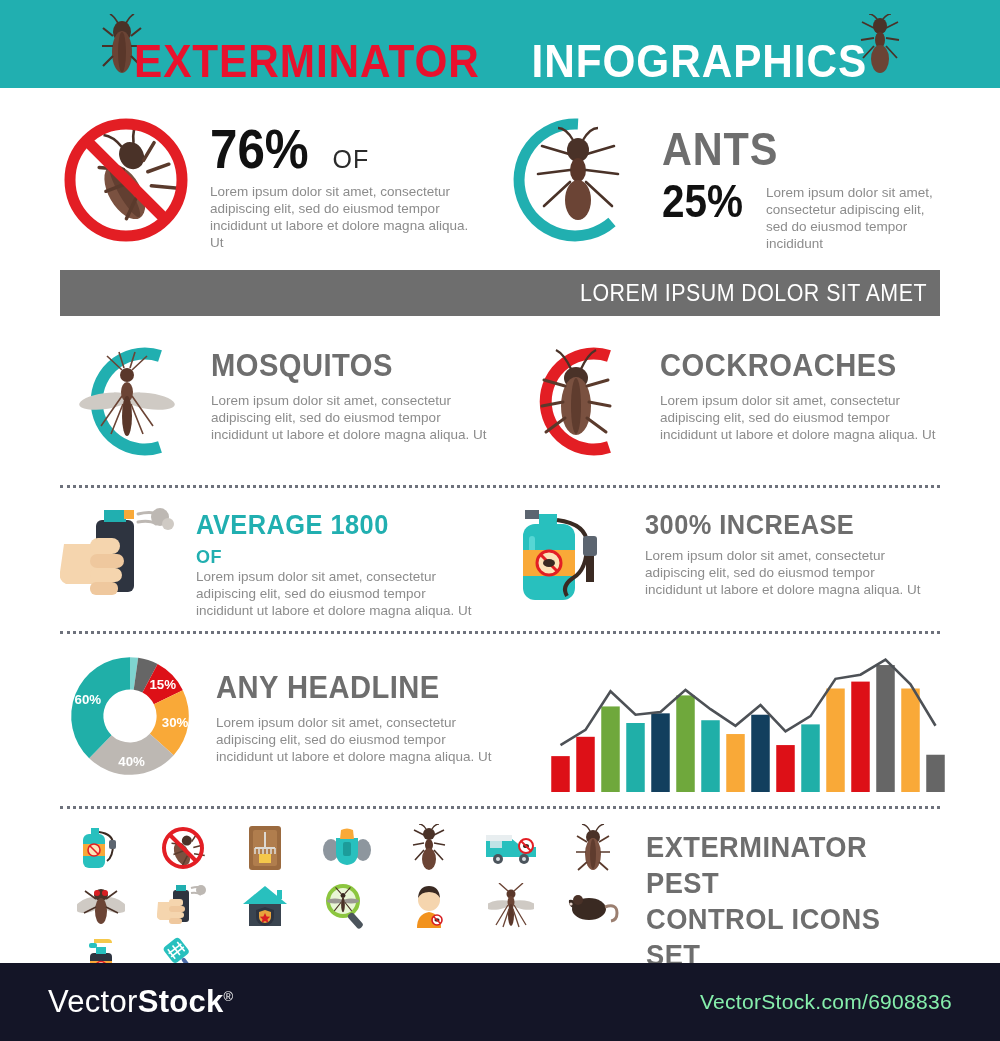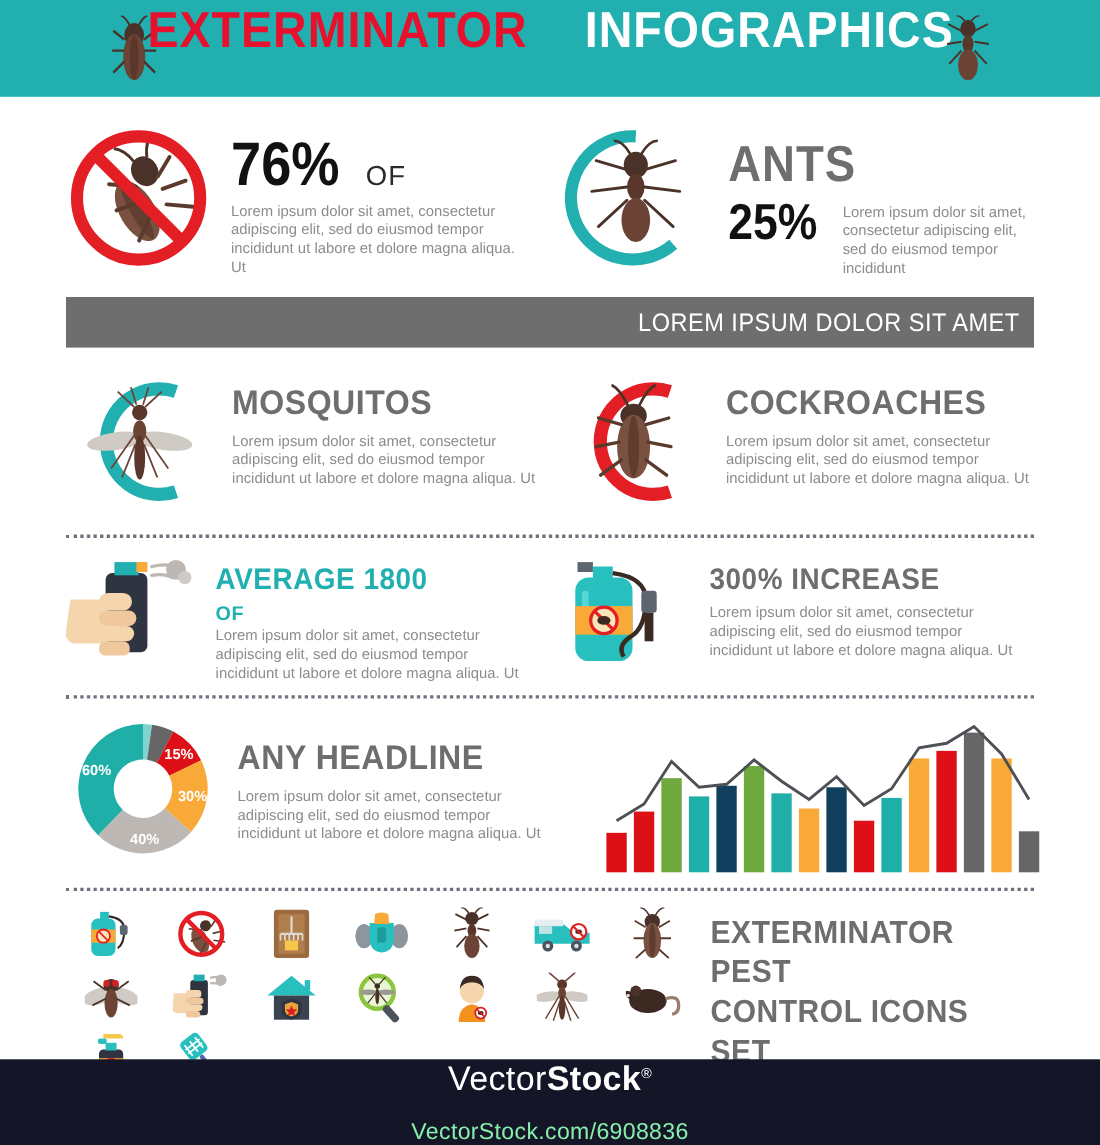--- a/index.html
+++ b/index.html
@@ -9,21 +9,21 @@
     font-family: "Liberation Sans", sans-serif;
     overflow: hidden;
     position: relative;
   }
 
   
   .header {
     height: 88px;
     background: #21AFB0;
     display: flex;
-    align-items: flex-start;
+    align-items: flex-end;
     justify-content: center;
     position: relative;
   }
   .header-title { display: flex; align-items: baseline; gap: 22px; }
   .title-red {
     color: #E8112D;
     font-size: 46px;
     font-weight: bold;
     letter-spacing: 1px;
     font-family: "Liberation Sans Narrow", "Liberation Sans", sans-serif;
@@ -134,21 +134,21 @@
     font-family: "Liberation Sans Narrow", "Liberation Sans", sans-serif;
     font-weight: bold; color: #6E6E6E; font-size: 29px; line-height: 36px;
     letter-spacing: .5px; margin-left: 12px; transform: scaleX(0.94);
     transform-origin: left center;
   }
 
   
   .footer {
     position: absolute; left: 0; bottom: 0; width: 1000px; height: 78px;
     background: #141527; display: flex; align-items: center;
-    justify-content: space-between; padding: 0 48px; flex-direction: column;
+    justify-content: space-between; padding: 0 48px;
   }
   .vs-logo { color: #ffffff; font-size: 31px; letter-spacing: .3px; }
   .vs-logo b { font-weight: bold; }
   .vs-logo sup { font-size: 13px; vertical-align: super; }
   .vs-url { color: #86efac; font-size: 21px; letter-spacing: .3px; }
 </style>
 </head>
 <body>
 
 <div class="header">

